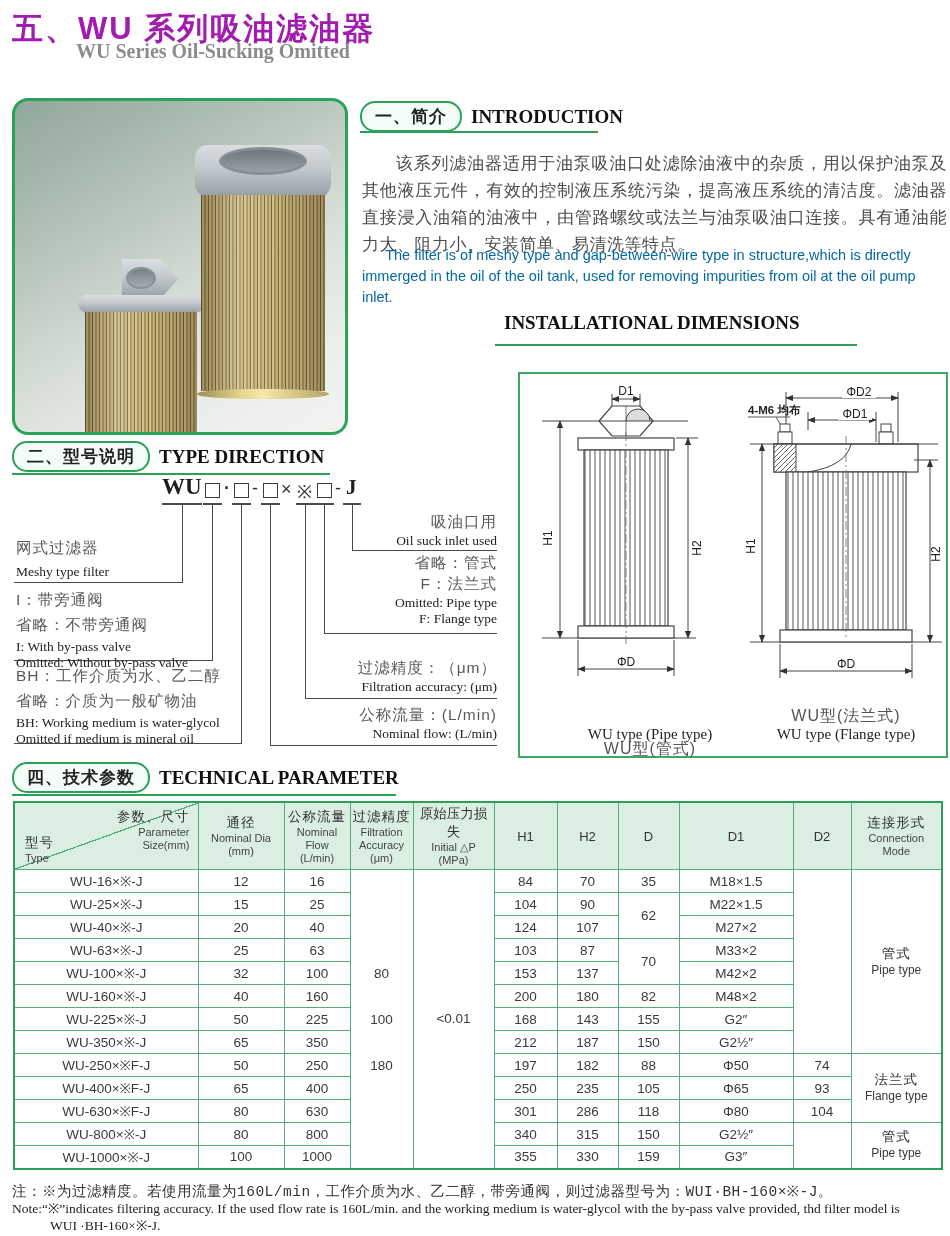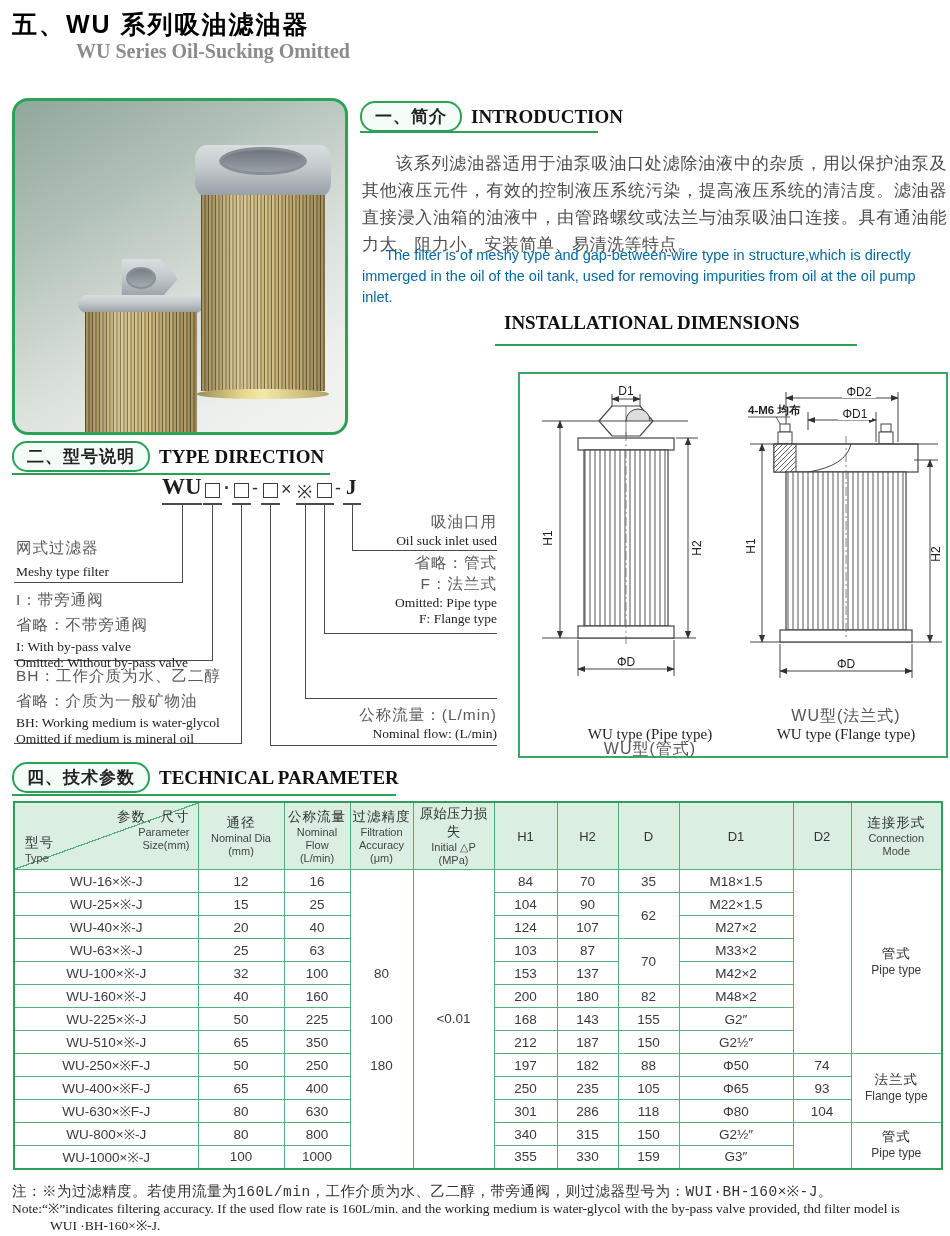--- a/index.html
+++ b/index.html
@@ -2,21 +2,21 @@
 <html><head>
 <meta charset="utf-8">
 <style>
   * { margin:0; padding:0; box-sizing:border-box; }
   body { background:#fff; }
   .page { position:relative; width:950px; height:1236px; background:#fff; overflow:hidden;
           font-family:"Liberation Sans", sans-serif; color:#333; }
   .abs { position:absolute; }
 
   
-  .title-cn { font-size:25px; font-weight:bold; color:#000000; letter-spacing:2px; }
+  .title-cn { font-size:31px; font-weight:bold; color:#a21caf; letter-spacing:2px; }
   .title-en { font-size:20px; font-weight:bold; color:#8b8b8b; font-family:"Liberation Serif", serif; }
 
   
   .pill { display:inline-block; border:2px solid #2ba158; border-radius:15px; background:#f4fcf7;
           padding:2px 13px; font-size:17px; font-weight:bold; color:#222; letter-spacing:1px; white-space:nowrap; }
   .sec-en { font-family:"Liberation Serif", serif; font-weight:bold; font-size:19px; color:#111;
             margin-left:9px; white-space:nowrap; }
   .sec { display:flex; align-items:center; }
   .sec-line { height:2px; background:#2ba158; }
 
@@ -281,20 +281,24 @@
 
   <div class="abs rblock" style="left:297px; top:512px;">
     <div class="lab-cn">吸油口用</div>
     <div class="lab-en">Oil suck inlet used</div>
   </div>
   <div class="abs rblock" style="left:297px; top:553px;">
     <div class="lab-cn">省略：管式</div>
     <div class="lab-cn">F：法兰式</div>
     <div class="lab-en">Omitted: Pipe type</div>
     <div class="lab-en">F: Flange type</div>
+  </div>
+  <div class="abs rblock" style="left:297px; top:658px;">
+    <div class="lab-cn">过滤精度：（μm）</div>
+    <div class="lab-en">Filtration accuracy: (μm)</div>
   </div>
   <div class="abs rblock" style="left:297px; top:705px;">
     <div class="lab-cn">公称流量：(L/min)</div>
     <div class="lab-en">Nominal flow: (L/min)</div>
   </div>
 
   <div class="abs sec" style="left:12px; top:762px;">
     <span class="pill">四、技术参数</span>
     <span class="sec-en">TECHNICAL PARAMETER</span>
   </div>
@@ -427,21 +431,21 @@
     <tr>
       <td class="model">WU-225×※-J</td>
       <td>50</td>
           <td>225</td>
       <td>168</td>
           <td>143</td>
       <td>155</td>
           <td>G2″</td>
     </tr>
     <tr>
-      <td class="model g">WU-510×※-J</td>
+      <td class="model g">WU-350×※-J</td>
       <td class="g">65</td>
           <td class="g">350</td>
       <td class="g">212</td>
           <td class="g">187</td>
       <td class="g">150</td>
           <td class="g">G2½″</td>
     </tr>
     <tr>
       <td class="model">WU-250×※F-J</td>
       <td>50</td>

